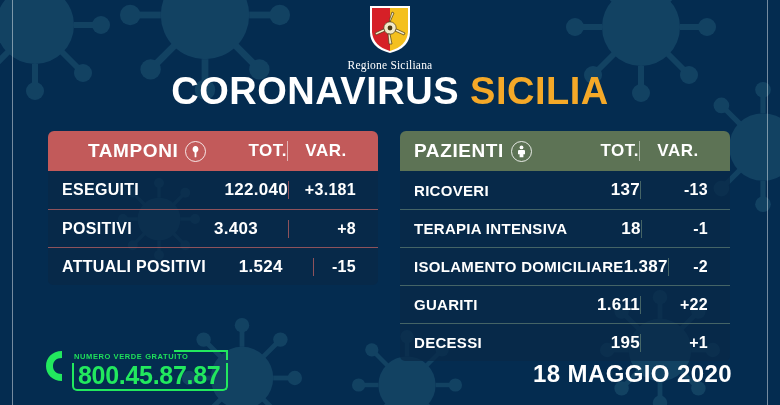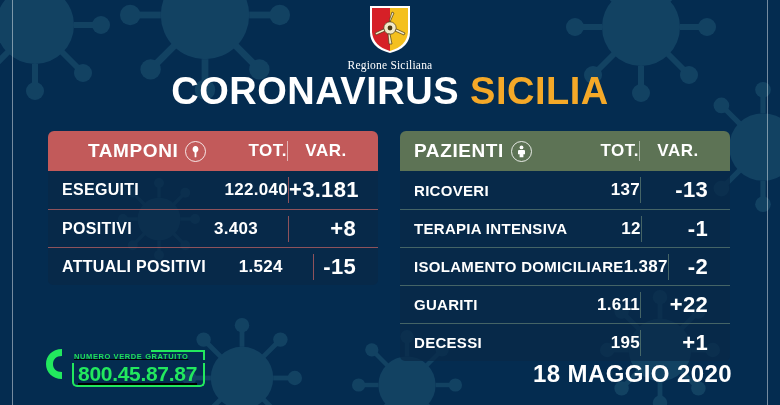--- a/index.html
+++ b/index.html
@@ -69,37 +69,37 @@
   }
   .tbl.left .trow + .trow{border-top:1px solid rgba(196,98,98,.72);gap:30px;}
   .tbl.right .trow + .trow{border-top:1px solid rgba(120,150,125,.55);}
   .trow .lbl{
     flex:1;color:#ffffff;font-size:16px;font-weight:bold;letter-spacing:.3px;white-space:nowrap;
   }
   .trow .tot{
     width:74px;text-align:right;color:#ffffff;font-size:17px;font-weight:bold;letter-spacing:.3px;
   }
   .trow .var{
-    width:76px;text-align:right;color:#ffffff;font-size:22px;font-weight:bold;letter-spacing:.3px;
+    width:76px;text-align:right;color:#ffffff;font-size:16px;font-weight:bold;letter-spacing:.3px;
     padding-right:8px;box-sizing:border-box;
   }
   .tbl.left .trow .var{border-left:1px solid rgba(196,98,98,.72);}
   .tbl.right .trow .var{border-left:1px solid rgba(120,150,125,.55);}
   .tbl.right .trow .lbl{font-size:15px;}
 
   
-  .greenbox{position:absolute;left:44px;top:344px;z-index:3;display:flex;align-items:center;gap:6px;text-decoration:underline;}
+  .greenbox{position:absolute;left:44px;top:344px;z-index:3;display:flex;align-items:center;gap:6px;}
   .phone-ic{flex:0 0 auto;}
   .gb-text{position:relative;}
   .gb-cap{
     color:#1fe05a;font-size:7.5px;font-weight:bold;letter-spacing:.6px;
     position:relative;top:1px;left:2px;
   }
   .gb-num{
-    color:#22e85e;font-size:21px;font-weight:bold;letter-spacing:-.3px;line-height:1;
+    color:#22e85e;font-size:25px;font-weight:bold;letter-spacing:-.3px;line-height:1;
     border:2px solid #22e85e;border-top:none;border-radius:0 0 5px 5px;
     padding:0 6px 1px 4px;margin-top:1px;
   }
   .gb-rule{
     position:absolute;height:2px;background:#22e85e;top:6px;right:0;width:54px;
   }
   .gb-rule-v{position:absolute;width:2px;background:#22e85e;top:6px;right:0;height:10px;}
 
   
   .date{
@@ -391,21 +391,21 @@
         <div class="var">VAR.</div>
       </div>
       <div class="tbody">
         <div class="trow">
           <div class="lbl">RICOVERI</div>
           <div class="tot">137</div>
           <div class="var">-13</div>
         </div>
         <div class="trow">
           <div class="lbl">TERAPIA INTENSIVA</div>
-          <div class="tot">12</div>
+          <div class="tot">18</div>
           <div class="var">-1</div>
         </div>
         <div class="trow">
           <div class="lbl">ISOLAMENTO DOMICILIARE</div>
           <div class="tot">1.387</div>
           <div class="var">-2</div>
         </div>
         <div class="trow">
           <div class="lbl">GUARITI</div>
           <div class="tot">1.611</div>

